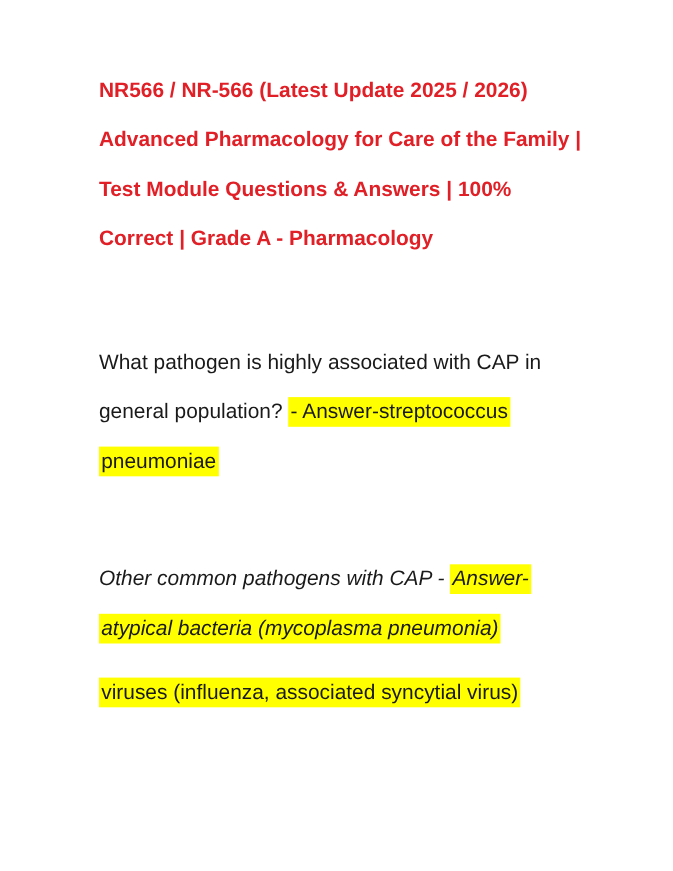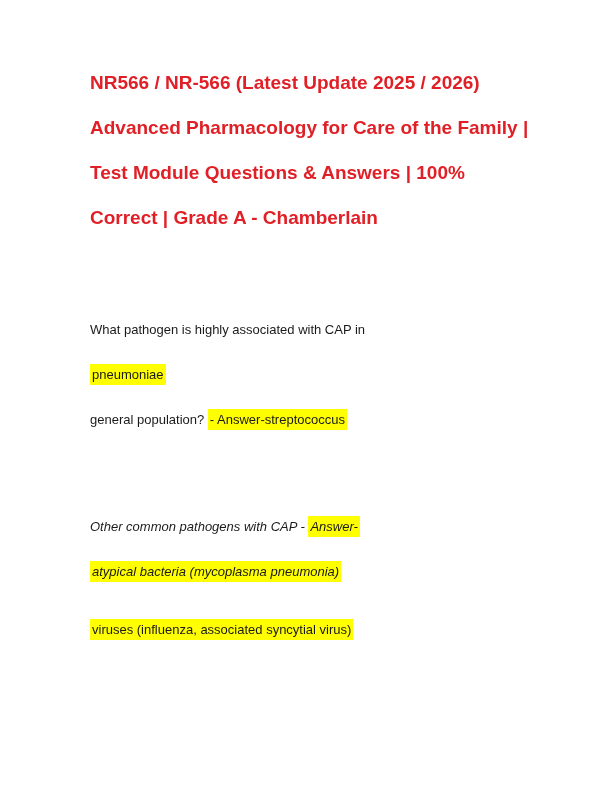--- a/index.html
+++ b/index.html
@@ -23,21 +23,21 @@
     color: var(--title-color, #e01f26);
     font-weight: bold;
     font-size: 19px;
   }
   .body-blocks {
     position: absolute;
     left: 72px;
     top: 307px;
     width: 480px;
     color: var(--text-color, #1a1a1a);
-    font-size: 13px;
+    font-size: 19px;
   }
   .line {
     height: 45px;
     line-height: 45px;
     white-space: pre;
     margin-left: 18px;
   }
   .qa-block:nth-of-type(1) { margin-bottom: 62px; }
   .qa-block:nth-of-type(2) { margin-bottom: 13px; font-style: italic; }
   mark.hl {
@@ -47,27 +47,27 @@
   }
 </style>
 </head>
 <body>
 
 <div class="page">
   <header class="title-block" id="title-block">
       <div class="line">NR566 / NR-566 (Latest Update 2025 / 2026)</div>
       <div class="line">Advanced Pharmacology for Care of the Family |</div>
       <div class="line">Test Module Questions &amp; Answers | 100%</div>
-      <div class="line">Correct | Grade A - Chamberlain</div>
+      <div class="line">Correct | Grade A - Pharmacology</div>
     </header>
   <main class="body-blocks" id="body-blocks">
       <section class="qa-block">
         <div class="line"><span>What pathogen is highly associated with CAP in</span></div>
+        <div class="line"><span>general population? </span><mark class="hl">- Answer-streptococcus</mark></div>
         <div class="line"><mark class="hl">pneumoniae</mark></div>
-        <div class="line"><span>general population? </span><mark class="hl">- Answer-streptococcus</mark></div>
       </section>
       <section class="qa-block">
         <div class="line"><span>Other common pathogens with CAP - </span><mark class="hl">Answer-</mark></div>
         <div class="line"><mark class="hl">atypical bacteria (mycoplasma pneumonia)</mark></div>
       </section>
       <section class="qa-block">
         <div class="line"><mark class="hl">viruses (influenza, associated syncytial virus)</mark></div>
       </section>
     </main>
 </div>

